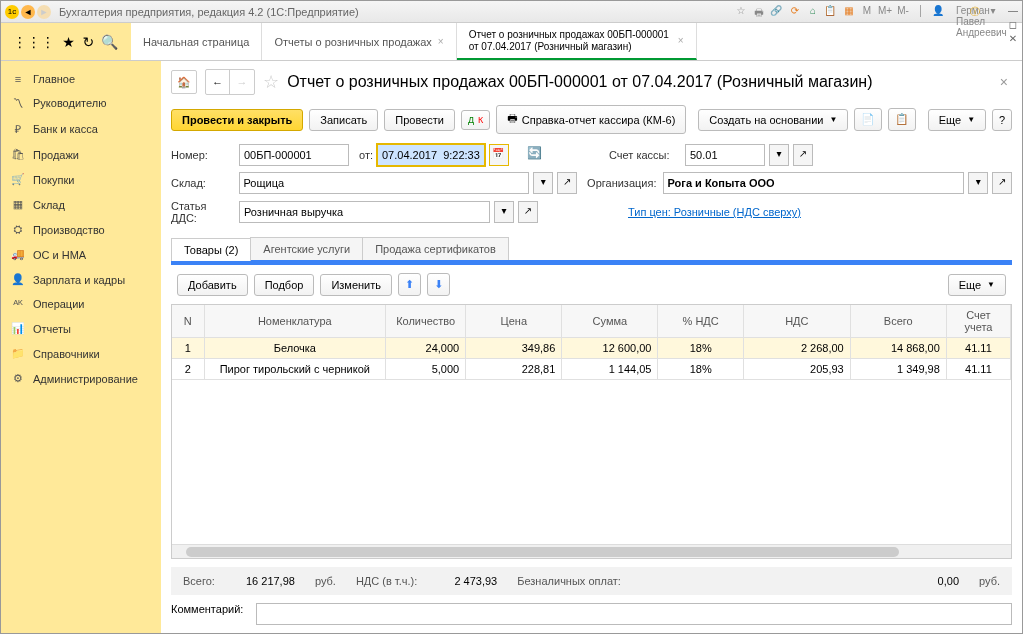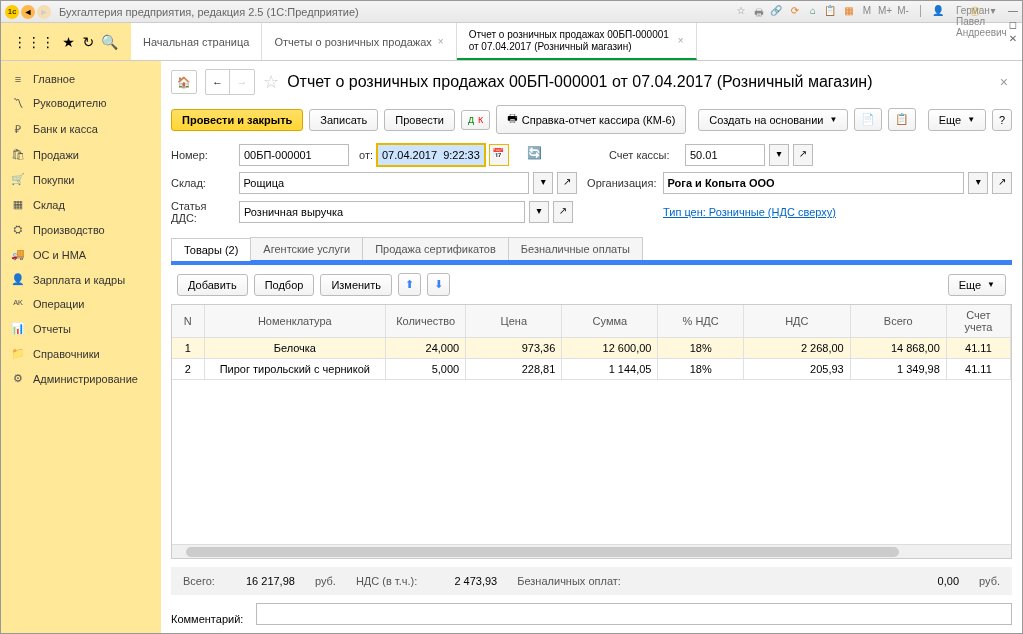--- a/index.html
+++ b/index.html
@@ -78,34 +78,34 @@
 .table-scroll-space { flex: 1; }
 .hscroll { height: 14px; background: #f0f0f0; border-top: 1px solid #ddd; position: relative; }
 .hscroll .thumb { position: absolute; left: 14px; top: 2px; height: 10px; width: 85%; background: #ccc; border-radius: 5px; }
 
 
 .totals { background: #f2f2f2; padding: 8px 12px; display: flex; gap: 20px; align-items: center; margin-top: 8px; }
 .totals .lbl { color: #555; }
 .totals .val { min-width: 60px; text-align: right; }
 .totals .spacer { flex: 1; }
 
-.comment-row { display: flex; align-items: flex-end; gap: 13px; margin-top: 8px; }
+.comment-row { display: flex; align-items: flex-start; gap: 13px; margin-top: 8px; }
 .comment-row .input { flex: 1; }
 
 </style>
 </head>
 <body>
 
 <div class="titlebar">
   <span class="logo">1c</span>
   <span class="nav-arrows">
     <span>◄</span>
     <span style="background:#f5deb3;color:#ccc">►</span>
   </span>
-  <span class="title">Бухгалтерия предприятия, редакция 2.5  (1С:Предприятие)</span>
+  <span class="title">Бухгалтерия предприятия, редакция 4.2  (1С:Предприятие)</span>
   <div class="right-icons">
     <span>☆</span>
     <span>🖶</span>
     <span>🔗</span>
     <span style="color:#e67e22">⟳</span>
     <span style="color:#2e8b57">⌂</span>
     <span style="color:#e67e22">📋</span>
     <span style="color:#e67e22">▦</span>
     <span>M</span>
     <span>M+</span>
@@ -261,32 +261,31 @@
       <span class="mini-btn">▾</span>
       <span class="mini-btn">↗</span>
       <label style="margin-left:6px;width:72px">Организация:</label>
       <input class="input" style="width: 304px; font-weight: bold;" value="Рога и Копыта ООО">
       <span class="mini-btn">▾</span>
       <span class="mini-btn">↗</span>
     </div>
 
     <div class="form-row">
       <label style="width:64px">Статья ДДС:</label>
-      <input class="input" style="width: 286px;" value="Розничная выручка">
+      <input class="input" style="width: 251px;" value="Розничная выручка">
       <span class="mini-btn">▾</span>
       <span class="mini-btn">↗</span>
       <span style="width:82px"></span>
       <span class="link">Тип цен: Розничные (НДС сверху)</span>
     </div>
 
     <div class="inner-tabs">
       <div class="inner-tab active">Товары (2)</div>
       <div class="inner-tab">Агентские услуги</div>
       <div class="inner-tab">Продажа сертификатов</div>
-      <div class="inner-tab">Безналичные оплаты</div>
     </div>
 
     <div class="inner-toolbar">
       <span class="btn">Добавить</span>
       <span class="btn">Подбор</span>
       <span class="btn">Изменить</span>
       <span class="btn icon-only" style="color:#3b82f6">⬆</span>
       <span class="btn icon-only" style="color:#3b82f6">⬇</span>
       <span class="spacer"></span>
       <span class="btn">
@@ -308,21 +307,21 @@
           <th style="width:100px">НДС</th>
           <th style="width:90px">Всего</th>
           <th style="width:60px">Счет учета</th>
         </tr>
           </thead>
         <tbody>
           <tr class="sel">
             <td class="ctr">1</td>
             <td>Белочка</td>
             <td class="num">24,000</td>
-            <td class="num">973,36</td>
+            <td class="num">349,86</td>
             <td class="num">12 600,00</td>
             <td>18%</td>
             <td class="num">2 268,00</td>
             <td class="num">14 868,00</td>
             <td class="ctr">41.11</td>
           </tr>
           <tr>
             <td class="ctr">2</td>
             <td>Пирог тирольский с черникой</td>
             <td class="num">5,000</td>

